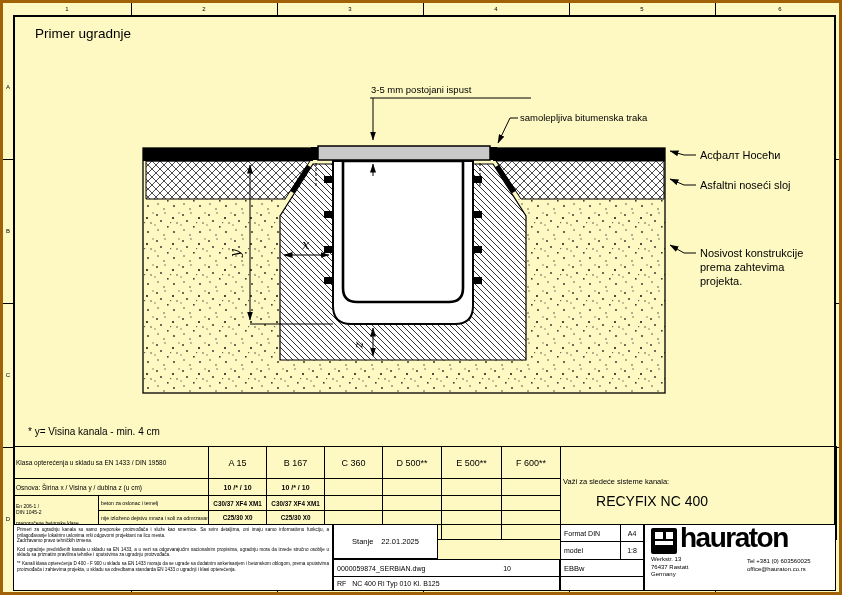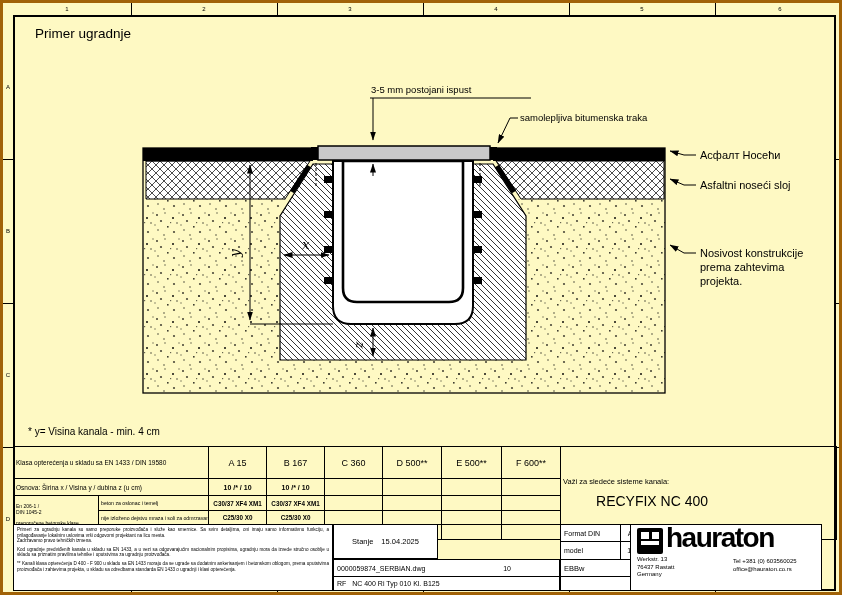--- a/index.html
+++ b/index.html
@@ -271,42 +271,42 @@
 
   <div class="cell disc" style="left:10px;top:521px;width:320px;height:67px">
     <p>Primeri za ugradnju kanala su samo preporuke proizvođača i služe kao smernice. Sa svim detaljima, oni imaju samo informativnu funkciju, a prilagođavanje lokalnim uslovima vrši odgovorni projektant na licu mesta.
 Zadržavamo pravo tehničkih izmena.</p>
     <p>Kod ugradnje predviđenih kanala u skladu sa EN 1433, a u vezi sa odgovarajućim nacionalnim propisima, ugradnju mora da izvede stručno osoblje u skladu sa priznatim pravilima tehnike i uputstvima za ugradnju proizvođača.</p>
     <p>** Kanali klasa opterećenja D 400 - F 900 u skladu sa EN 1433 moraju da se ugrade sa dodatnim ankerisanjem i betonskom oblogom, prema uputstvima proizvođača i zahtevima projekta, u skladu sa odredbama standarda EN 1433 o ugradnji i klasi opterećenja.</p>
   </div>
 
   <div class="cell" style="left:330px;top:521px;width:105px;height:35px;display:flex;align-items:center;justify-content:center;font-size:7.5px;gap:8px">
     <span>Stanje</span>
-    <span>15.04.2025</span>
+    <span>22.01.2025</span>
   </div>
 
 
   <div class="cell kv" style="left:557px;top:521px;width:84px;height:18px">
     <span class="k">Format DIN</span>
     <span class="v">A4</span>
   </div>
   <div class="cell kv" style="left:557px;top:538px;width:84px;height:19px">
     <span class="k">model</span>
     <span class="v">1:8</span>
   </div>
   <div class="cell" style="left:557px;top:556px;width:84px;height:18px;font-size:7.5px;display:flex;align-items:center;padding-left:3px">EBBw</div>
   <div class="cell" style="left:557px;top:573px;width:84px;height:15px"></div>
 
   <div class="cell" style="left:330px;top:556px;width:227px;height:18px;font-size:7px;display:flex;align-items:center;padding:0 3px">
     <span>0000059874_SERBIAN.dwg</span>
     <span style="margin-left:auto;margin-right:45px">10</span>
   </div>
   <div class="cell" style="left:330px;top:573px;width:227px;height:15px;font-size:7px;display:flex;align-items:center;padding:0 3px;white-space:pre">RF   NC 400 Ri Typ 010 Kl. B125</div>
 
-  <div class="cell" style="left:627px;top:521px;width:192px;height:67px">
+  <div class="cell" style="left:641px;top:521px;width:192px;height:67px">
     <svg class="abs" style="left:6px;top:3px" width="26" height="26" viewBox="0 0 26 26">
       <rect x="0" y="0" width="26" height="26" rx="2" fill="#000"></rect>
       <rect x="4" y="4" width="8" height="7" fill="#fff"></rect>
       <rect x="15" y="4" width="7" height="7" fill="#fff"></rect>
       <rect x="4" y="13" width="18" height="4" fill="#fff"></rect>
     </svg>
     <div class="brand-word">hauraton</div>
     <div class="addr" style="left:6px;top:31px">
       <div>Werkstr. 13</div>
       <div>76437 Rastatt</div>

